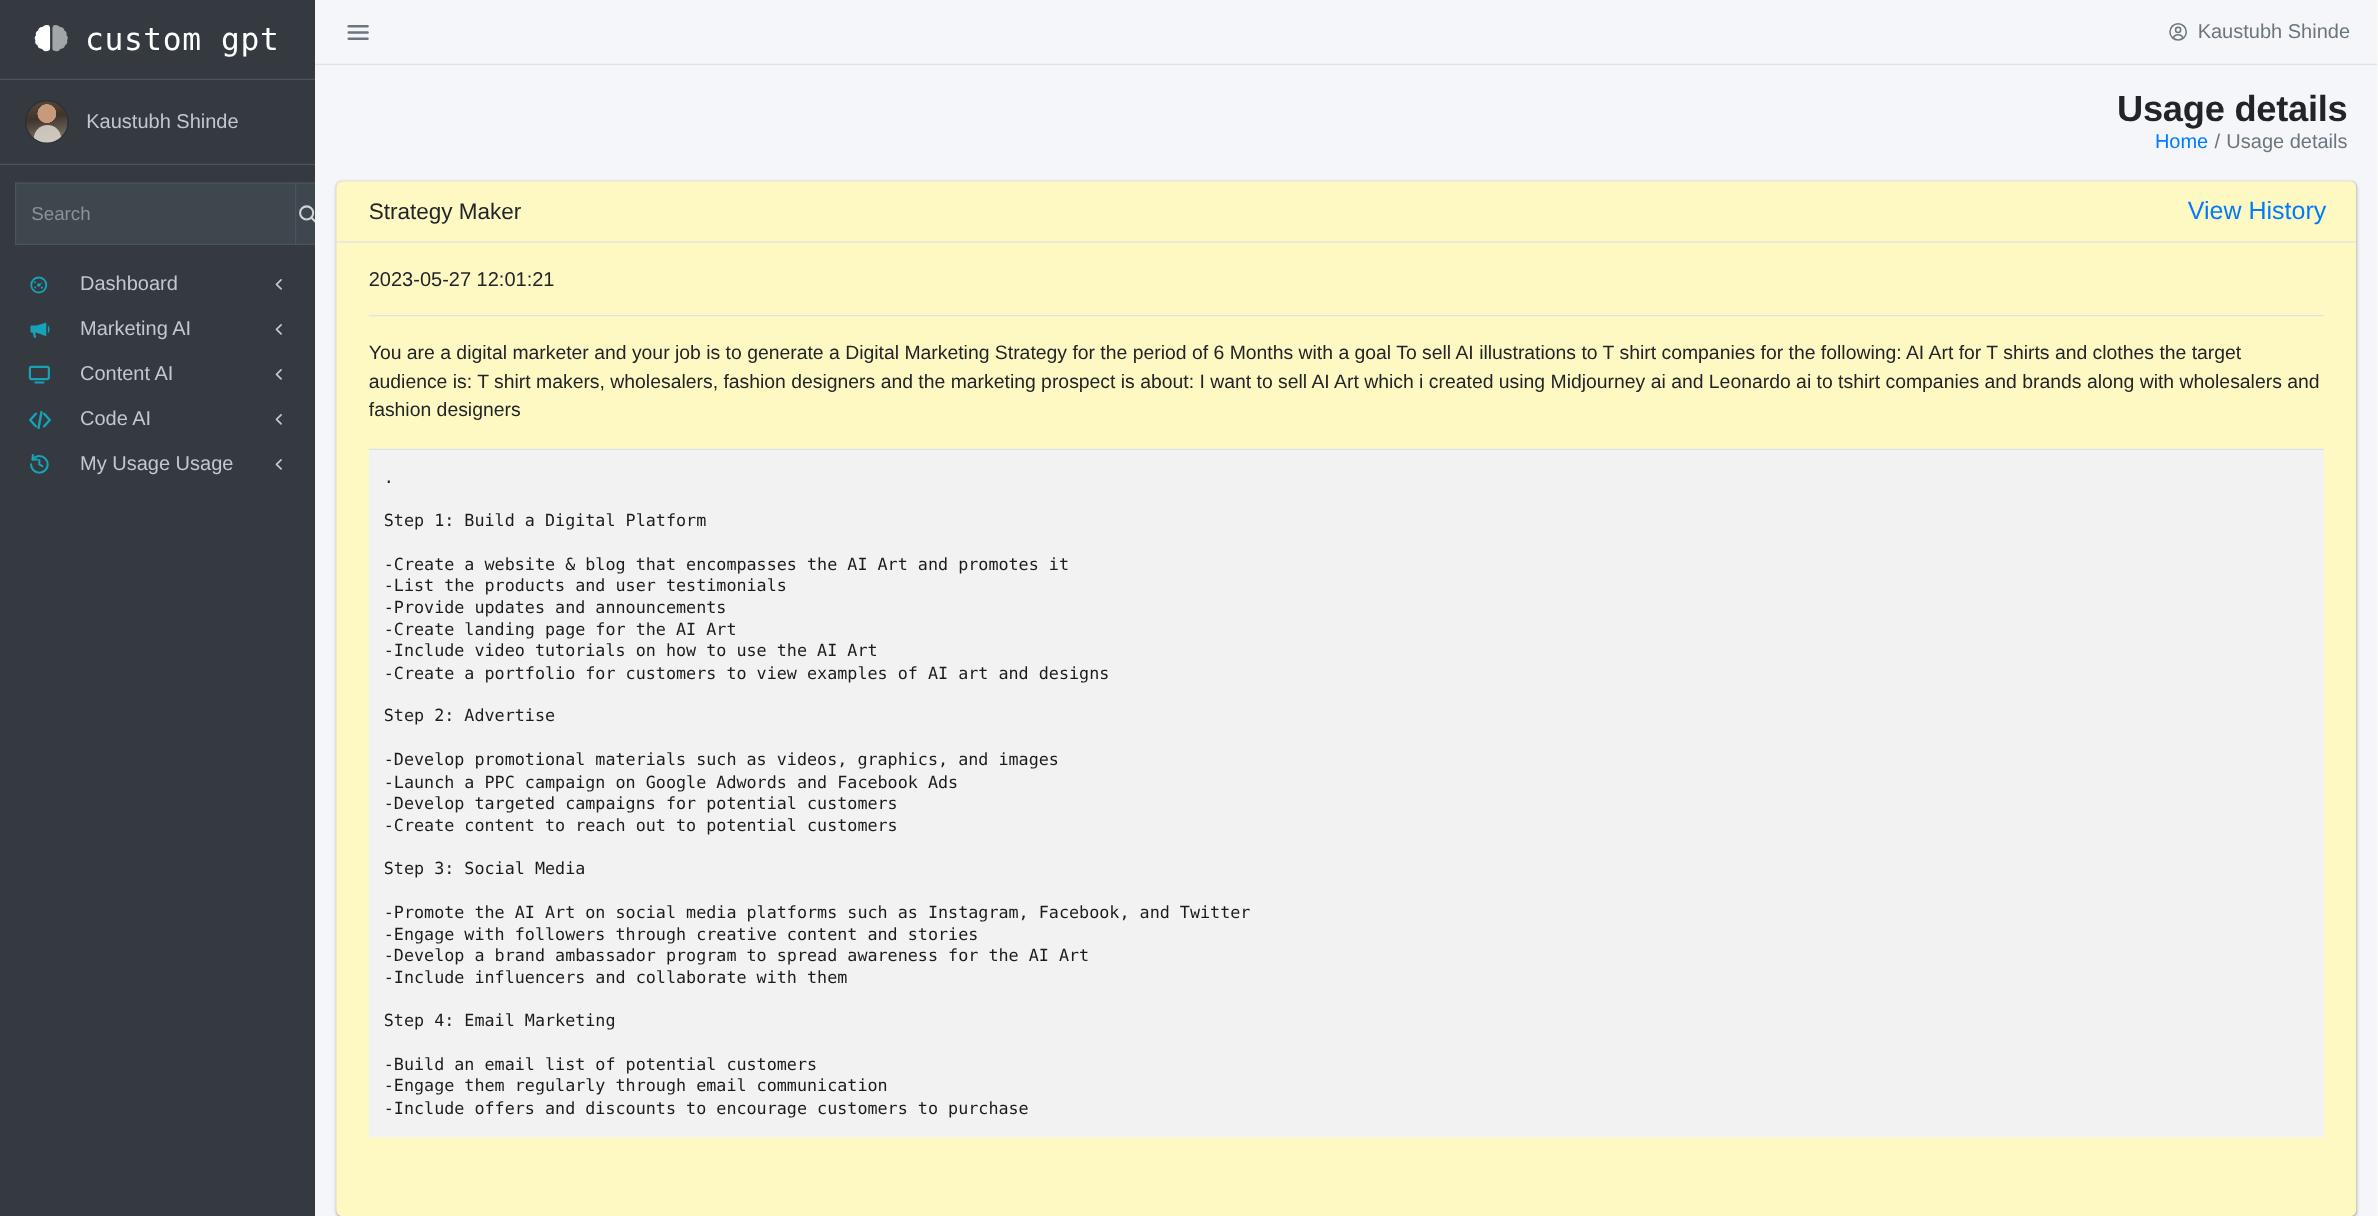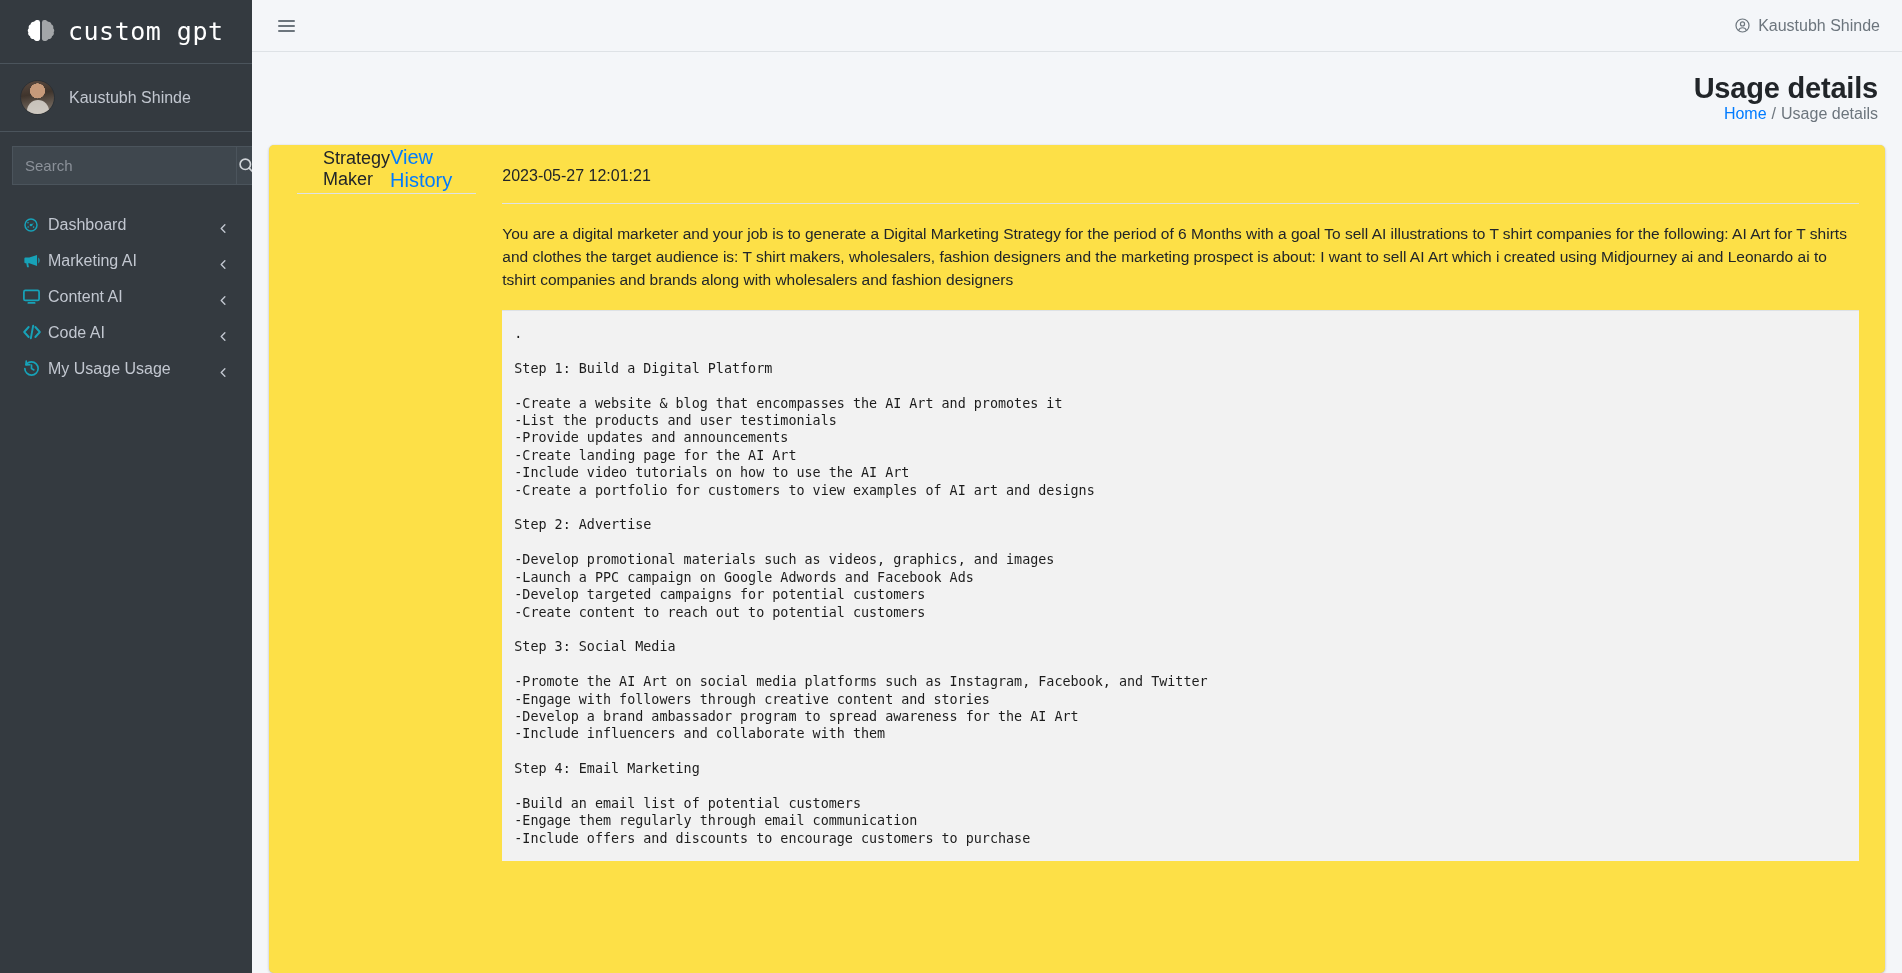--- a/index.html
+++ b/index.html
@@ -64,21 +64,21 @@
   }
   .user-name {
     color: #c2c7d0;
     font-size: 16px;
     margin-left: 14px;
     white-space: nowrap;
   }
   .search-wrap {
     display: flex;
     margin: 14px 12px 10px 12px;
-    height: 39px;
+    height: 50px;
   }
   .search-input {
     flex: 1 1 auto;
     background: #3f474e;
     border: 1px solid #4b545c;
     border-right: none;
     color: #c2c7d0;
     font-size: 15px;
     padding: 0 12px;
     outline: none;
@@ -90,27 +90,28 @@
     background: #3f474e;
     border: 1px solid #4b545c;
     display: flex;
     align-items: center;
     justify-content: center;
     cursor: pointer;
   }
   .nav { padding: 4px 8px 0 8px; }
   .nav-item {
     display: flex;
-    align-items: flex-end;
+    align-items: center;
     height: 35px;
     margin: 0 0 1px 0;
     padding: 0 12px 0 14px;
     border-radius: 4px;
     cursor: pointer;
     color: #c2c7d0;
+    gap: 16px;
   }
   .nav-icon {
     width: 26px;
     flex: 0 0 26px;
     display: flex;
     align-items: center;
     color: #17a2b8;
   }
   .nav-label { font-size: 16px; flex: 1 1 auto; white-space: nowrap; }
   .nav-chevron { flex: 0 0 14px; display: flex; align-items: center; color: #c2c7d0; }
@@ -158,27 +159,27 @@
     color: #212529;
     letter-spacing: -0.2px;
   }
   .breadcrumb { display: flex; align-items: center; gap: 5px; font-size: 16px; padding-bottom: 6px; }
   .breadcrumb a { color: #007bff; text-decoration: none; cursor: pointer; }
   .breadcrumb .sep { color: #6c757d; }
   .breadcrumb .cur { color: #6c757d; }
 
   .card {
     margin: 0 17px;
-    background: #fde047;
+    background: #fef9c3;
     border-radius: 5px;
     box-shadow: 0 0 1px rgba(0,0,0,.125), 0 1px 3px rgba(0,0,0,.2);
     flex: 1 1 auto;
     overflow: hidden;
     display: flex;
-    padding-left: 28px;
+    flex-direction: column;
   }
   .card-header {
     height: 49px;
     flex: 0 0 49px;
     border-bottom: 1px solid #dee2e6;
     display: flex;
     align-items: center;
     justify-content: space-between;
     padding: 0 24px 0 26px;
   }

